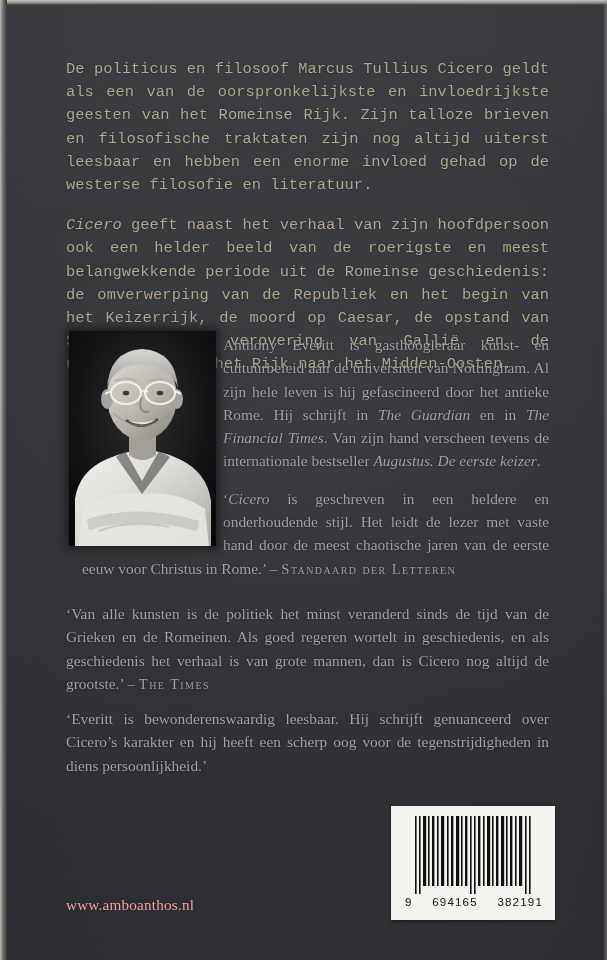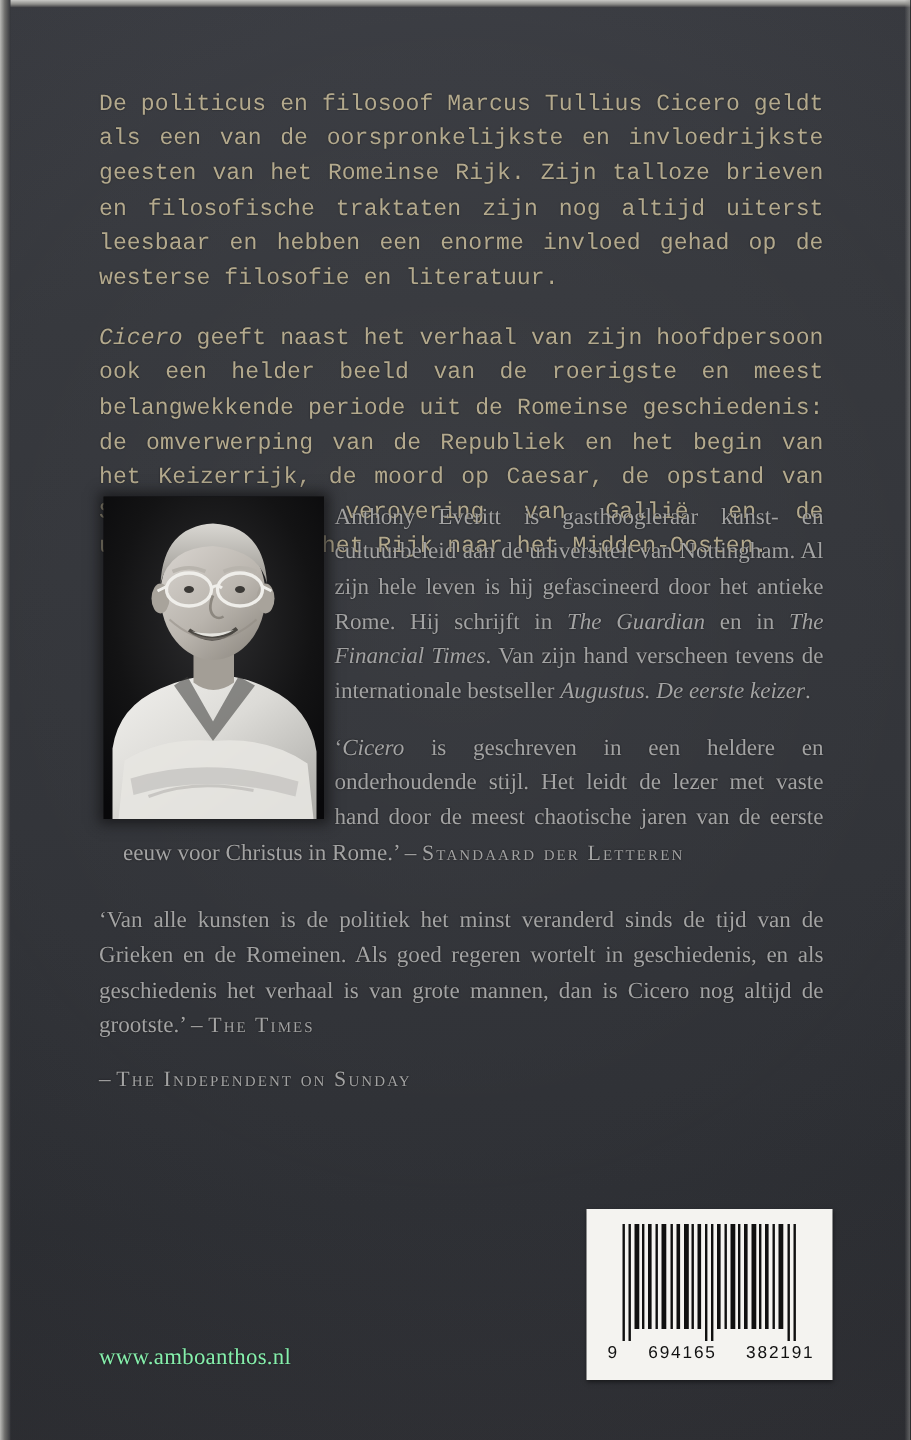--- a/index.html
+++ b/index.html
@@ -162,21 +162,21 @@
     font-size: 11.5px;
     color: #111;
     letter-spacing: 1.2px;
     padding: 0 4px;
   }
 
   .site-url {
     position: absolute;
     left: 66px;
     top: 896px;
-    color: #86efac;
+    color: #fca5a5;
     font-size: 15.2px;
     letter-spacing: 0.2px;
     text-shadow: 0 0 1.2px rgba(0,0,0,0.6);
   }
 </style>
 </head>
 <body>
 
 <div id="cover">
 
@@ -258,21 +258,21 @@
       <div class="photo-float"></div>
       <p><span>Anthony Everitt is gasthoogleraar kunst- en cultuurbeleid aan de universiteit van Nottingham. Al zijn hele leven is hij gefascineerd door het antieke Rome. Hij schrijft in </span><em>The Guardian</em><span> en in </span><em>The Financial Times</em><span>. Van zijn hand verscheen tevens de internationale bestseller </span><em>Augustus. De eerste keizer</em><span>.</span></p>
       <p><span>‘</span><em>Cicero</em><span> is geschreven in een heldere en onderhoudende stijl. Het leidt de lezer met vaste hand door de meest chaotische jaren van de eerste eeuw voor Christus in Rome.’ </span><span>– </span><span class="attrib">Standaard der Letteren</span></p>
     </div>
 
     <div class="quote-block white-block" style="top:602px;font-family:Liberation Serif, serif;">
       <p><span>‘</span><span>Van alle kunsten is de politiek het minst veranderd sinds de tijd van de Grieken en de Romeinen. Als goed regeren wortelt in geschiedenis, en als geschiedenis het verhaal is van grote mannen, dan is Cicero nog altijd de grootste.’ </span><span>– </span><span class="attrib">The Times</span></p>
     </div>
 
     <div class="quote-block white-block" style="top:707px;">
-      <p class="attrib-line" style="margin-top:1px;text-align:left;"><span>– </span><span class="attrib">The Independent on Sunday</span></p>
+      <p><span>‘</span><span>Everitt is bewonderenswaardig leesbaar. Hij schrijft genuanceerd over Cicero’s karakter en hij heeft een scherp oog voor de tegenstrijdigheden in diens persoonlijkheid.’</span></p>
     </div>
 
     <div class="barcode-box">
       <div class="barcode-inner">
         <svg width="122" height="78" viewBox="0 0 122 78">
           <rect x="0" y="0" width="122" height="78" fill="#f4f3f0"></rect>
           <g fill="#101010">
             <rect x="2" y="0" width="1.6" height="78"></rect>
             <rect x="6" y="0" width="1.6" height="78"></rect>
             <rect x="10" y="0" width="3.2" height="70"></rect>

